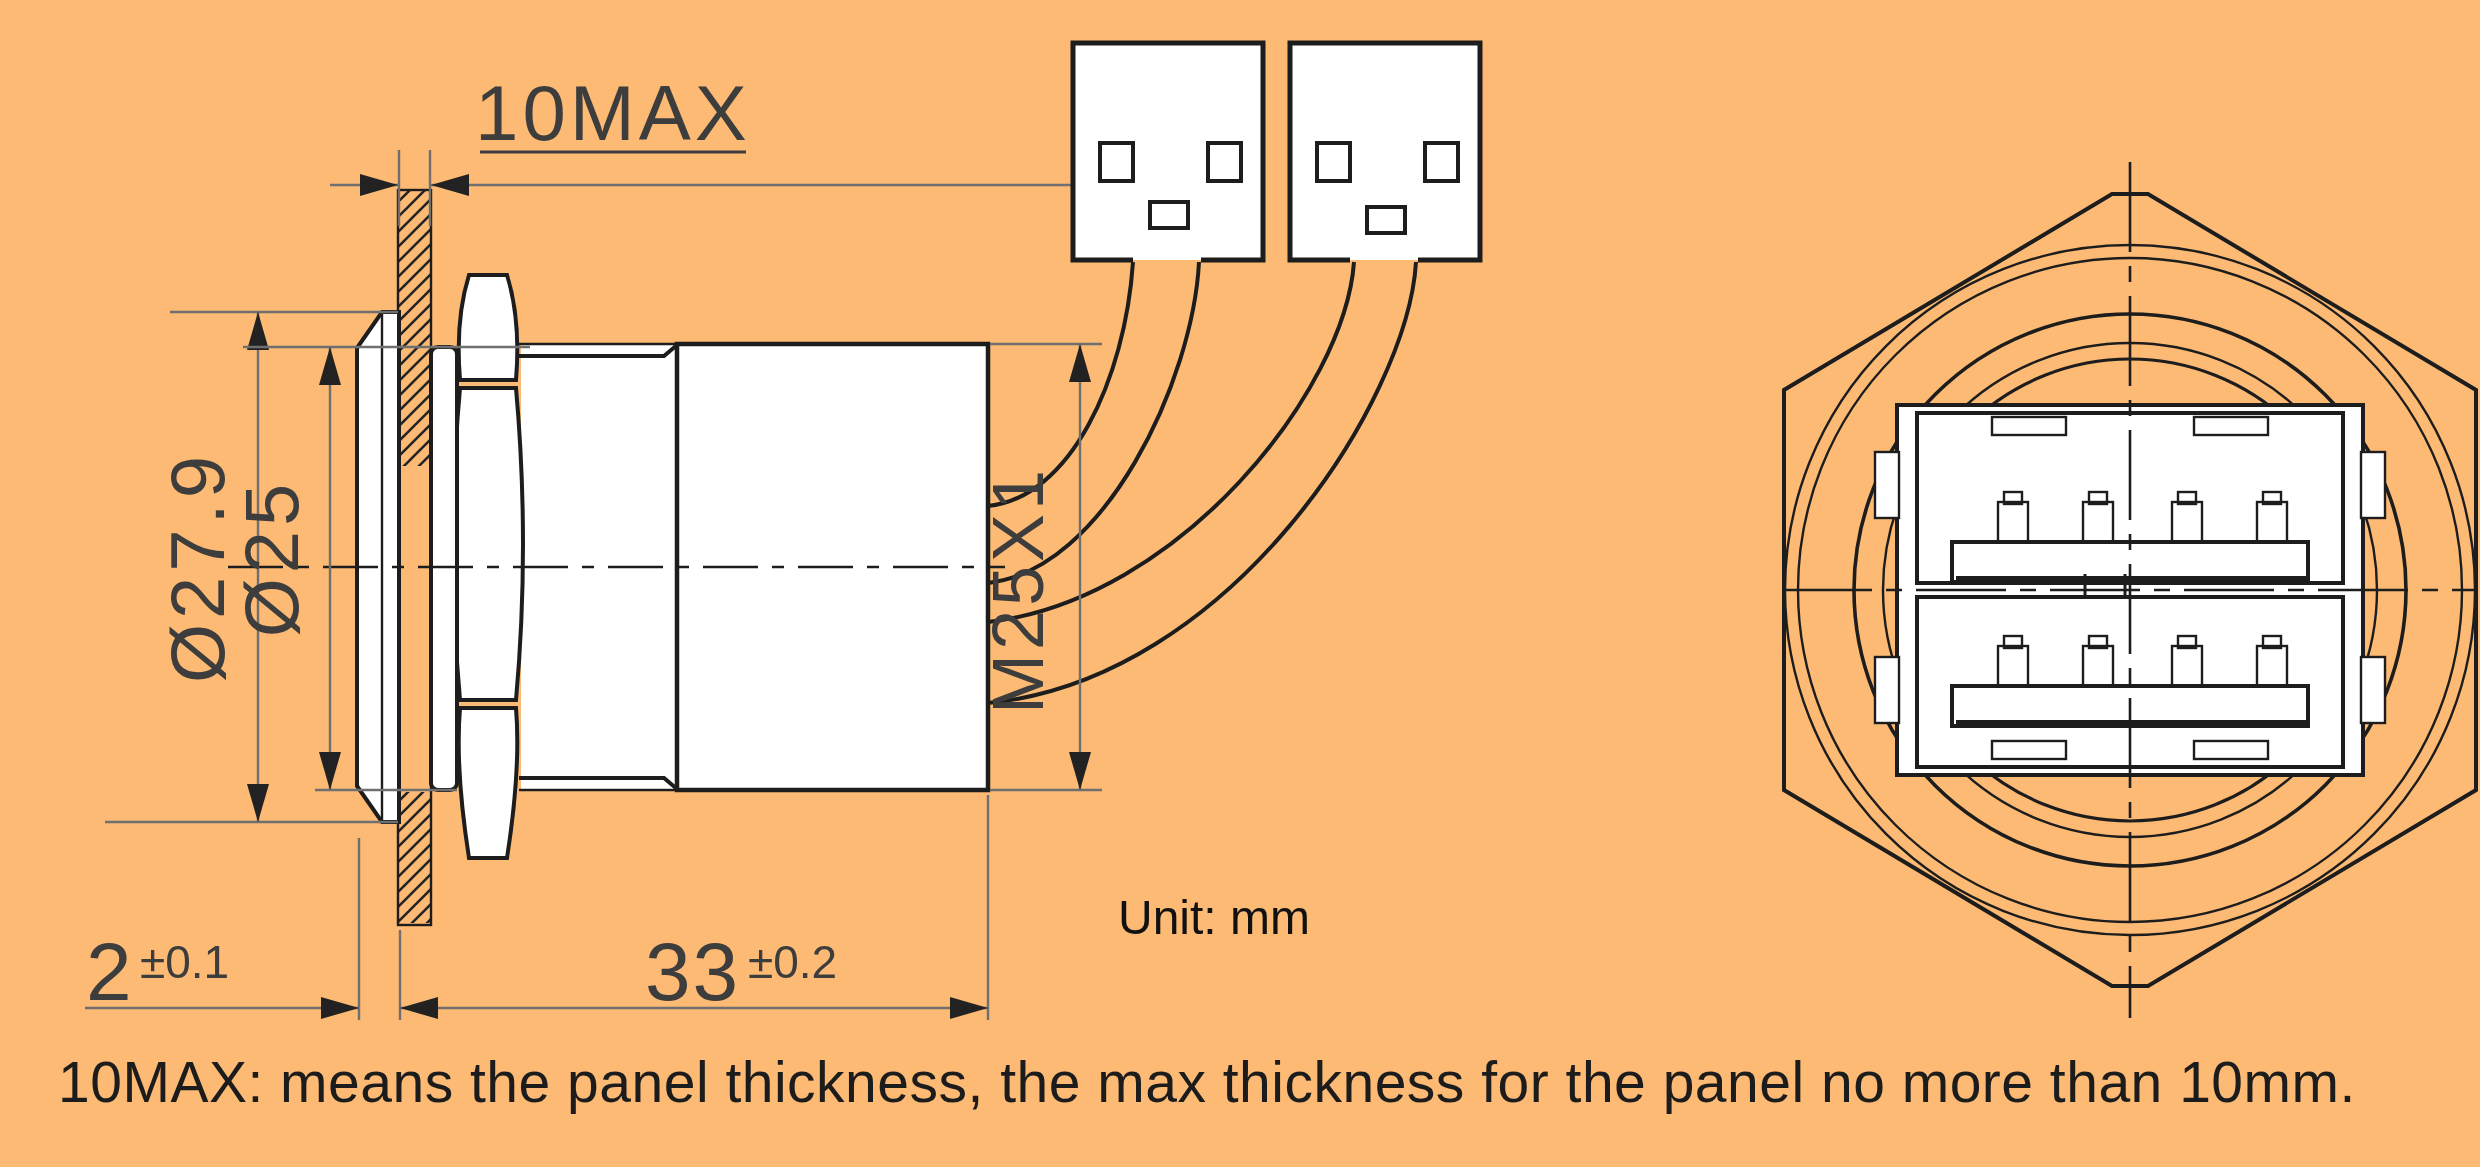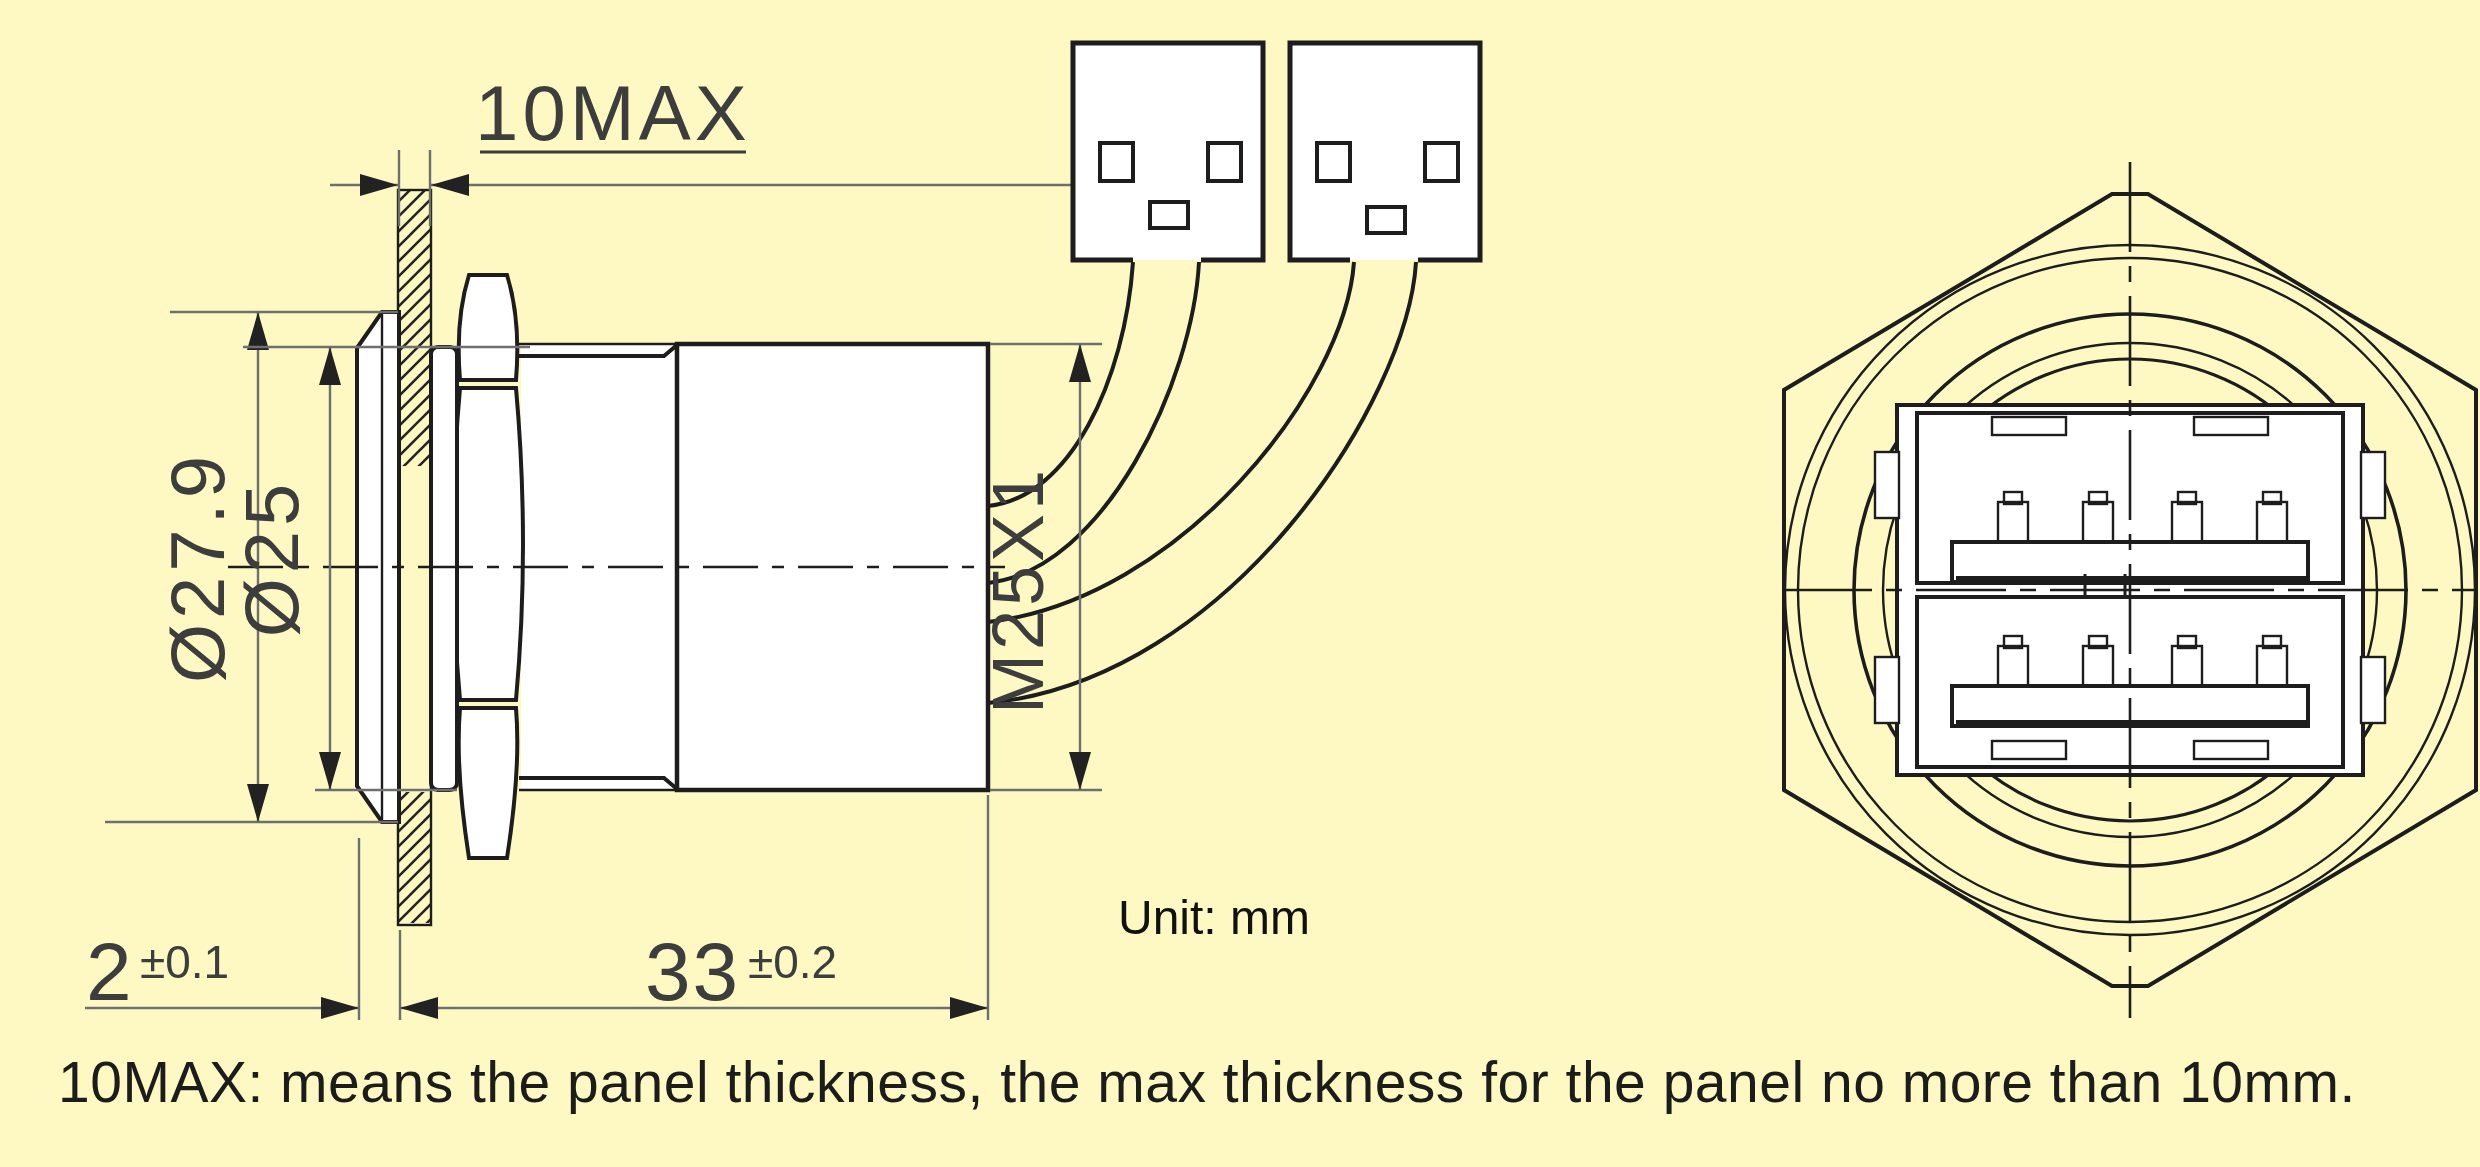--- a/index.html
+++ b/index.html
@@ -1,16 +1,16 @@
 <!DOCTYPE html>
 <html><head>
 <meta charset="utf-8">
 <style>
   html,body{margin:0;padding:0;background:#ffffff;}
-  .stage{position:relative;width:2480px;height:1167px;background:#fef9c3;overflow:hidden;
+  .stage{position:relative;width:2480px;height:1167px;background:#fdba74;overflow:hidden;
          font-family:"Liberation Sans", sans-serif;}
   svg{display:block;}
   .objline{stroke:#1d1d1d;fill:none;stroke-width:4;}
   .objthin{stroke:#1d1d1d;fill:none;stroke-width:2.4;}
   .white{fill:#ffffff;}
   .dim{stroke:#6f6f6f;fill:none;stroke-width:2.4;}
   .arrow{fill:#222222;stroke:none;}
   .dimtext{fill:#3d3d3d;}
   .captiontext{fill:#1c1c1c;}
 </style>

